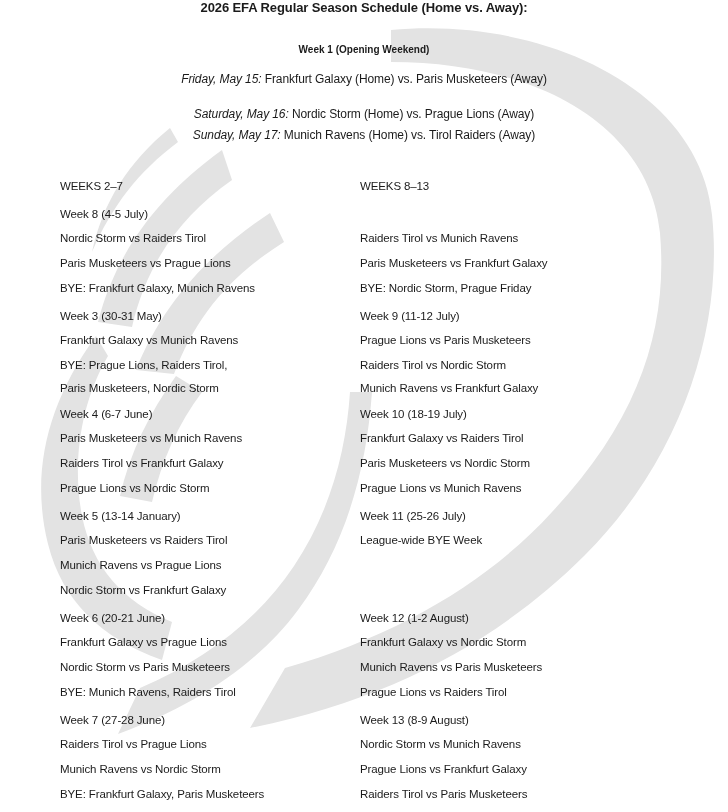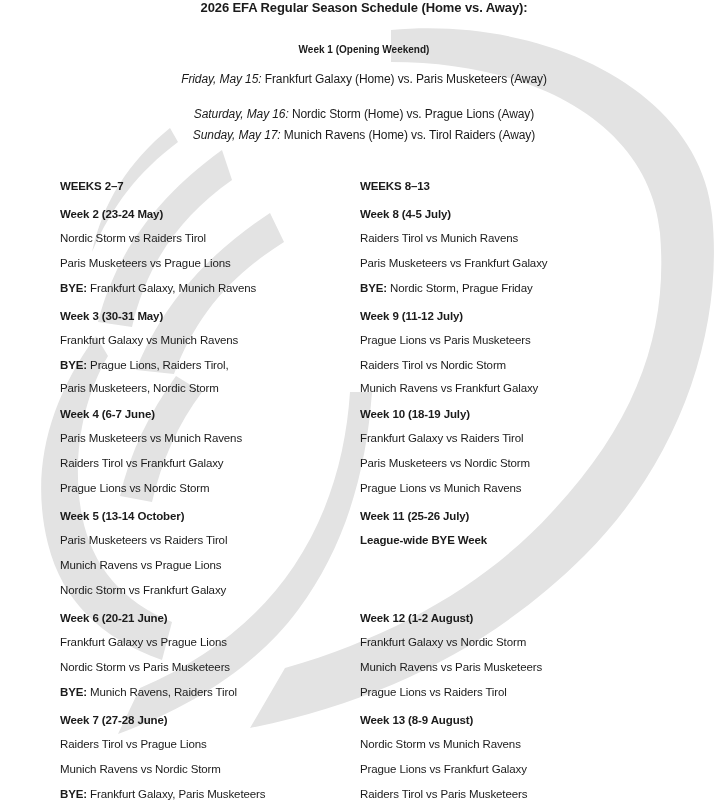--- a/index.html
+++ b/index.html
@@ -30,21 +30,21 @@
     position: absolute; top: 173px; left: 60px; width: 640px;
     font-size: 11.5px; letter-spacing: -0.12px;
   }
   .srow { display: flex; height: 25px; line-height: 25px; }
   .srow.section { height: 26px; line-height: 27px; }
   .srow.week    { height: 27px; line-height: 30px; }
   .srow.cont    { height: 21px; line-height: 20px; }
   .cell { white-space: nowrap; overflow: visible; }
   .cell.left  { width: 300px; flex: 0 0 300px; }
   .cell.right { flex: 1; }
-  .b { font-weight: 700; }
+  .b { font-weight: 400; }
 </style>
 </head>
 <body>
 
 <div class="watermark">
   <svg width="728" height="812" viewBox="0 0 728 812" xmlns="http://www.w3.org/2000/svg">
     <g fill="#e3e3e3">
 
       <path d="M 391 30
                C 548 16 700 92 712 215
@@ -113,21 +113,20 @@
   <div class="center-line game" id="game-2">
     <span class="date">Sunday, May 17:</span><span> Munich Ravens (Home) vs. Tirol Raiders (Away)</span>
   </div>
 
   <div class="rows">
       <div class="srow section">
         <div class="cell left"><span class="b">WEEKS 2–7</span></div>
         <div class="cell right"><span class="b">WEEKS 8–13</span></div>
       </div>
       <div class="srow week">
-        <div class="cell left"><span class="b">Week 2 (23-24 May)</span></div>
         <div class="cell right"><span class="b">Week 8 (4-5 July)</span></div>
       </div>
       <div class="srow match">
         <div class="cell left"><span>Nordic Storm vs Raiders Tirol</span></div>
         <div class="cell right"><span>Raiders Tirol vs Munich Ravens</span></div>
       </div>
       <div class="srow match">
         <div class="cell left"><span>Paris Musketeers vs Prague Lions</span></div>
         <div class="cell right"><span>Paris Musketeers vs Frankfurt Galaxy</span></div>
       </div>
@@ -161,21 +160,21 @@
       </div>
       <div class="srow match">
         <div class="cell left"><span>Raiders Tirol vs Frankfurt Galaxy</span></div>
         <div class="cell right"><span>Paris Musketeers vs Nordic Storm</span></div>
       </div>
       <div class="srow match">
         <div class="cell left"><span>Prague Lions vs Nordic Storm</span></div>
         <div class="cell right"><span>Prague Lions vs Munich Ravens</span></div>
       </div>
       <div class="srow week">
-        <div class="cell left"><span class="b">Week 5 (13-14 October)</span></div>
+        <div class="cell left"><span class="b">Week 5 (13-14 January)</span></div>
         <div class="cell right"><span class="b">Week 11 (25-26 July)</span></div>
       </div>
       <div class="srow match">
         <div class="cell left"><span>Paris Musketeers vs Raiders Tirol</span></div>
         <div class="cell right"><span class="b">League-wide BYE Week</span></div>
       </div>
       <div class="srow match">
         <div class="cell left"><span>Munich Ravens vs Prague Lions</span></div>
         <div class="cell right"></div>
       </div>

